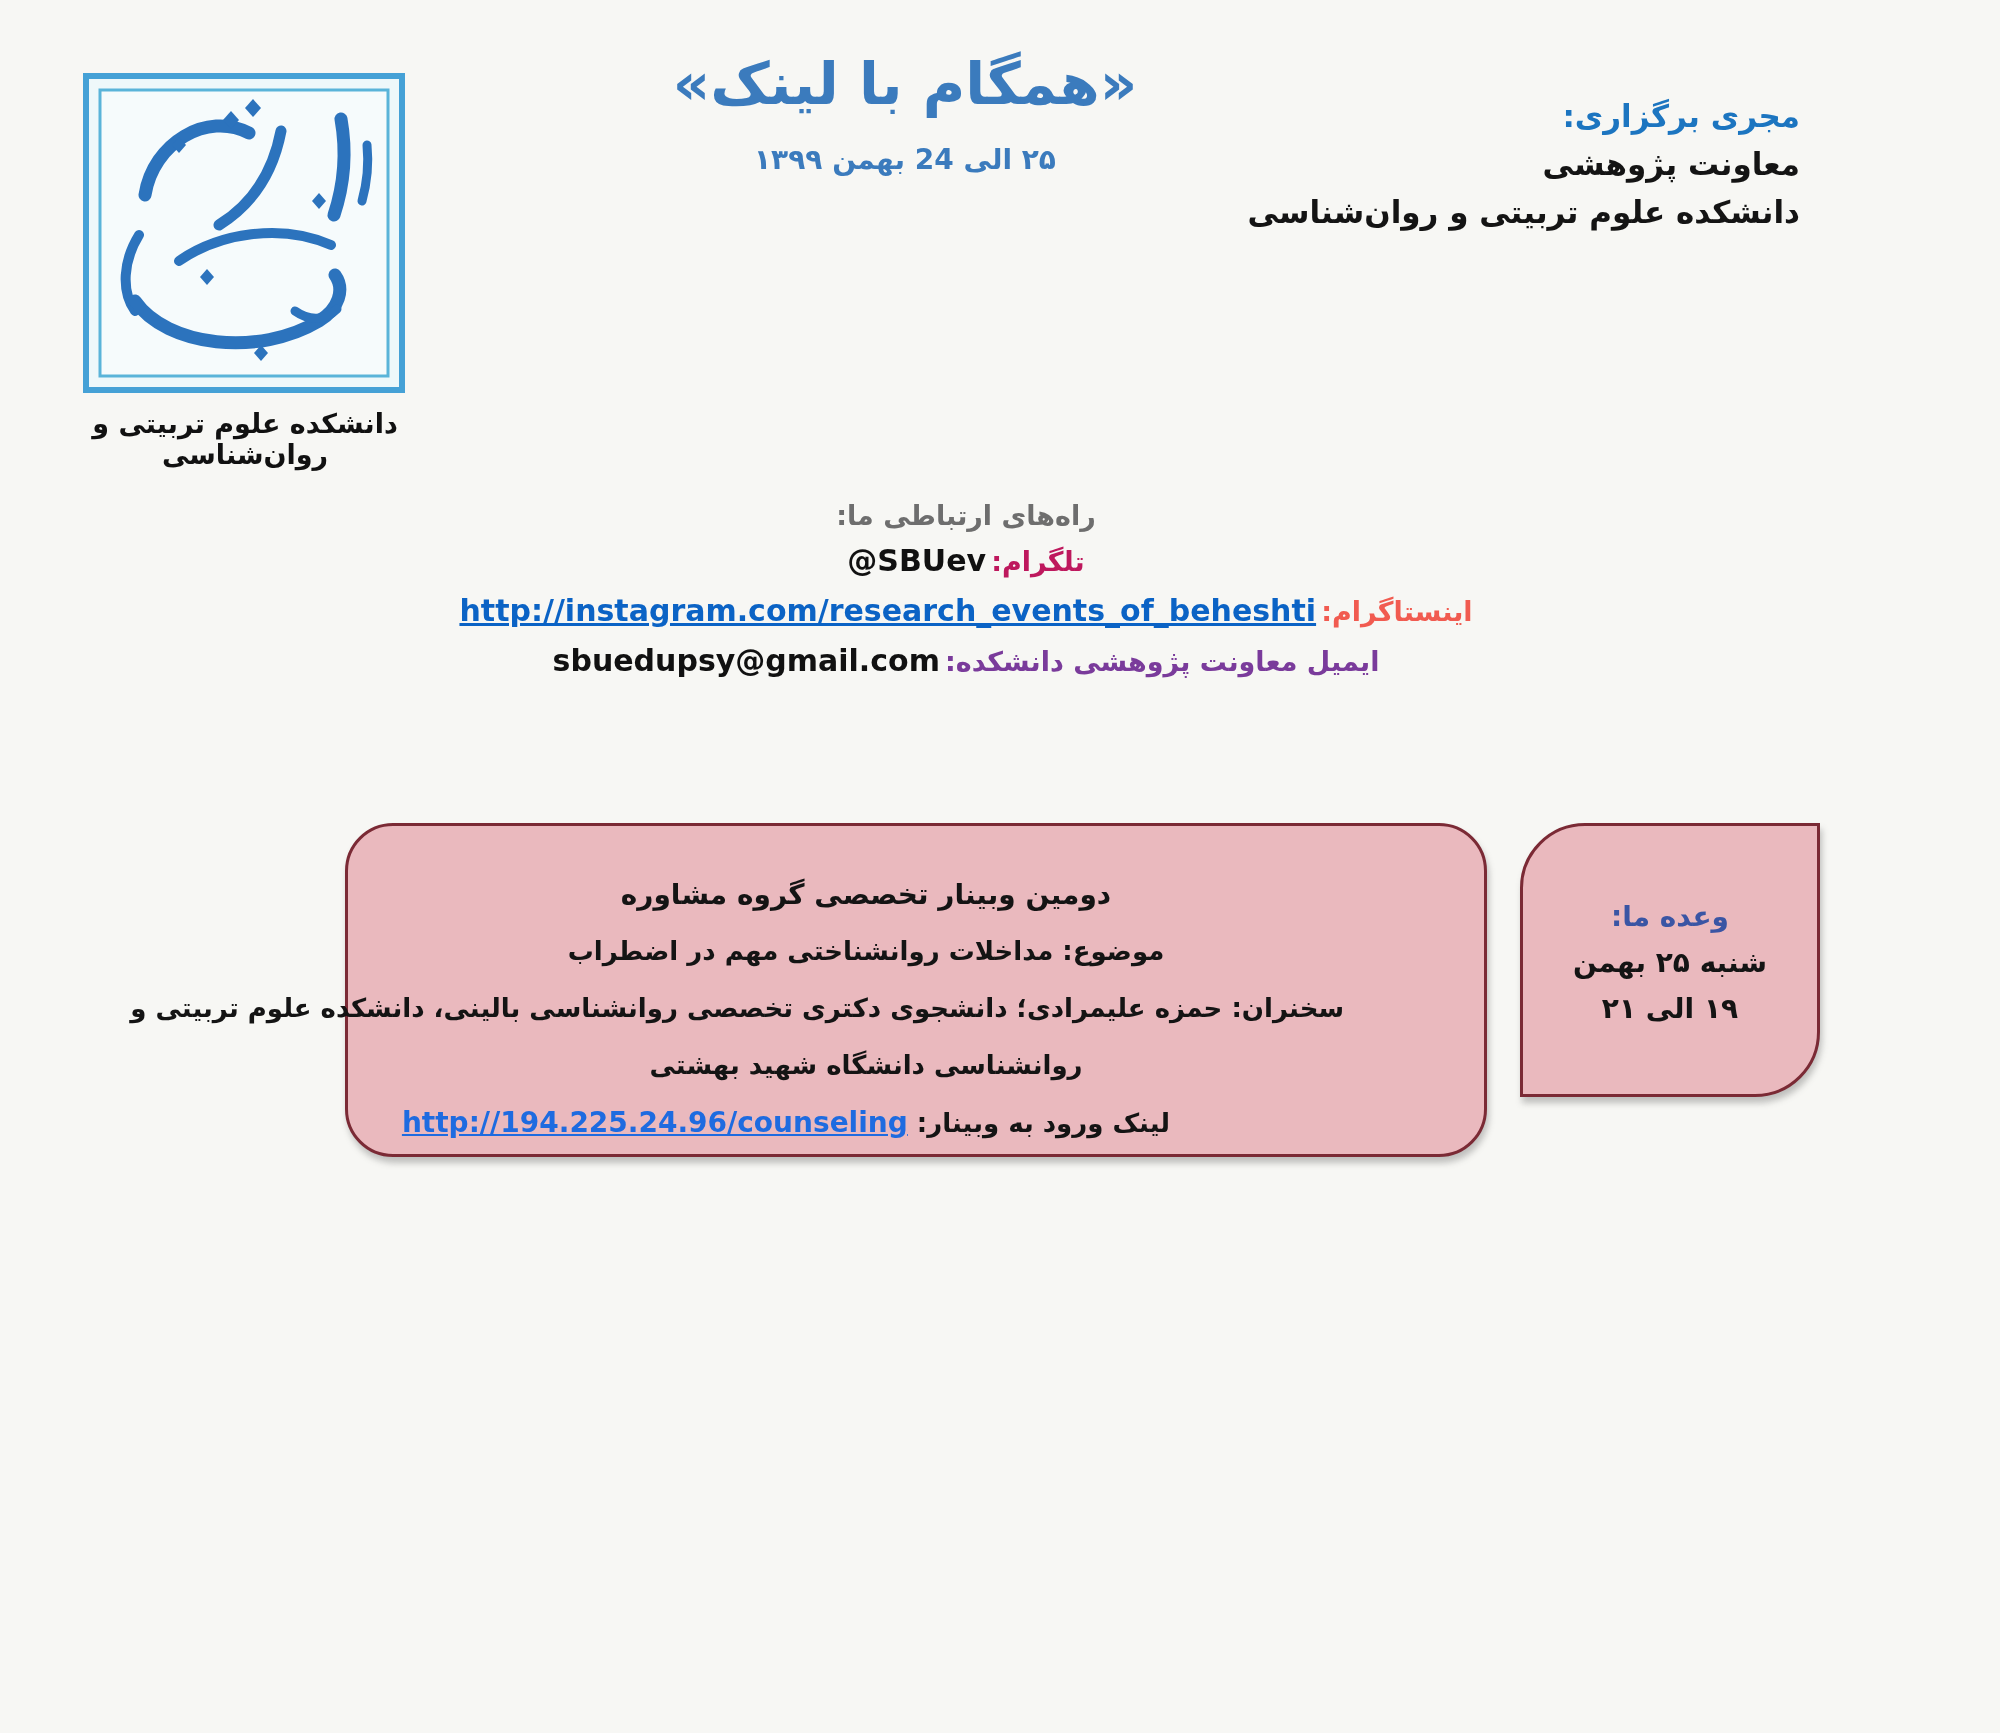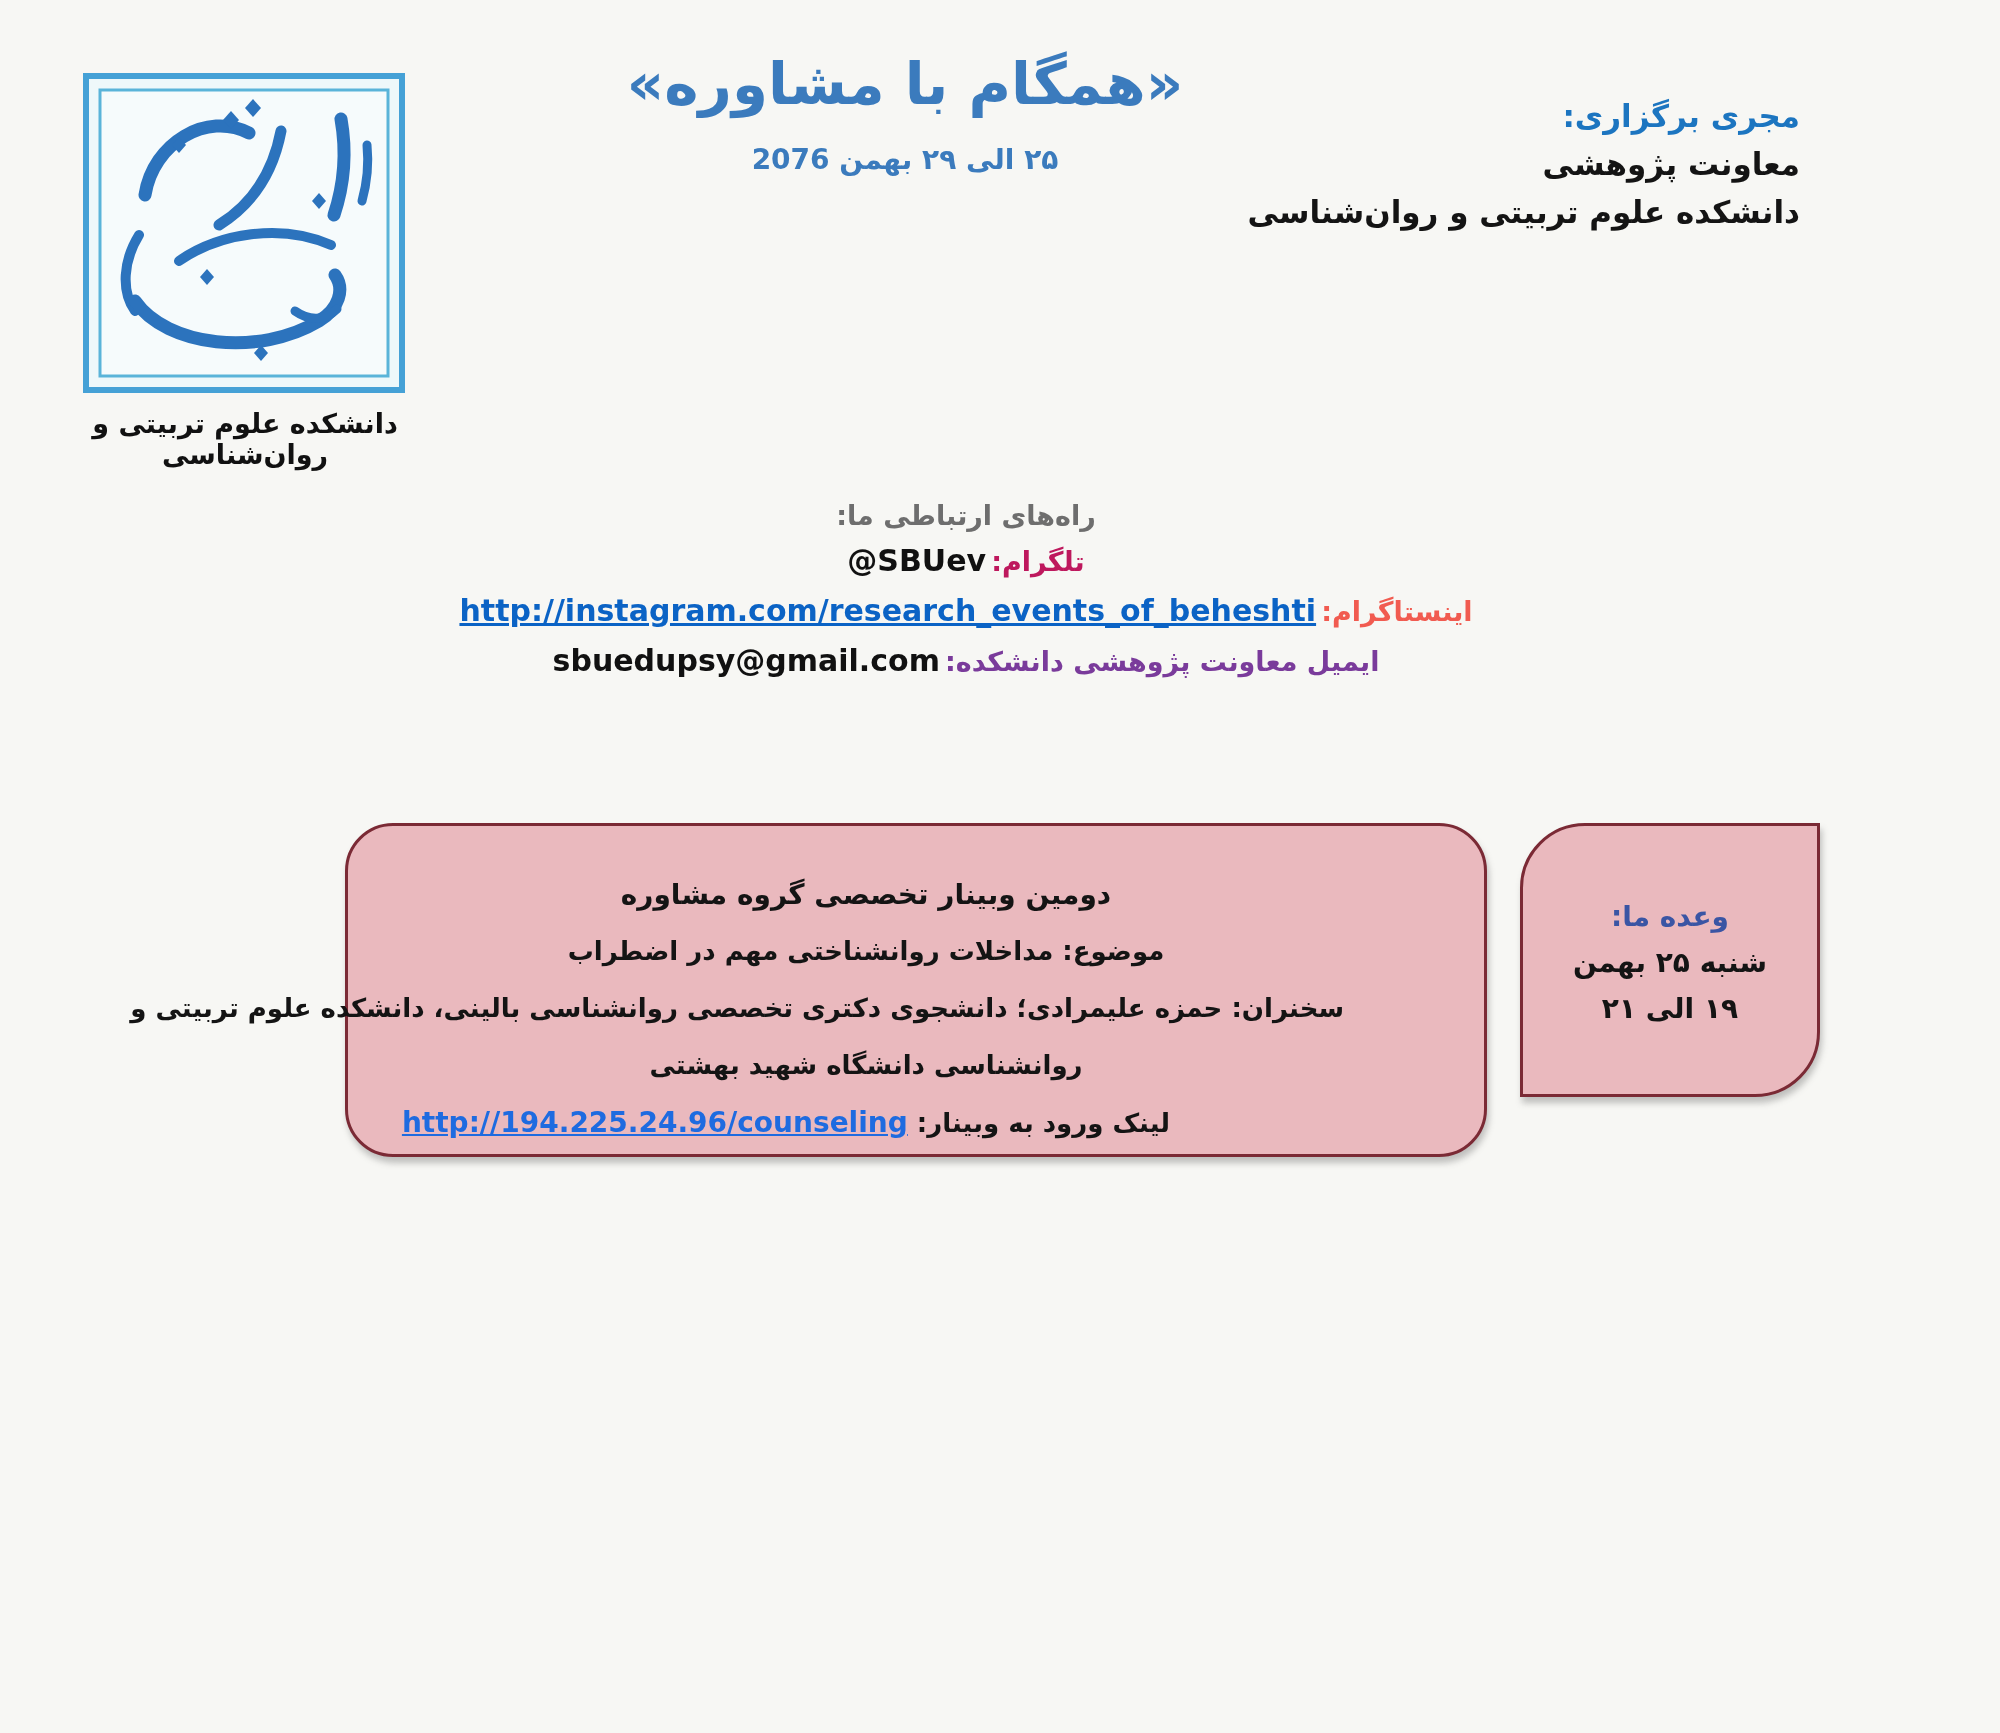--- a/index.html
+++ b/index.html
@@ -77,22 +77,22 @@
         <path d="M96 64 l7 8 -7 8 -7 -8 z"></path>
         <path d="M236 120 l7 8 -7 8 -7 -8 z"></path>
         <path d="M124 196 l7 8 -7 8 -7 -8 z"></path>
         <path d="M178 272 l7 8 -7 8 -7 -8 z"></path>
       </g>
     </svg>
   </div>
   <div class="logo-caption">دانشکده علوم تربیتی و روان‌شناسی</div>
 
   <div class="title-block">
-    <h1 class="main-title">«همگام با مشاوره»</h1>
-    <div class="sub2">۲۵ الی ۲۹ بهمن 2076</div>
+    <h1 class="main-title">«همگام با لینک»</h1>
+    <div class="sub2">۲۵ الی 24 بهمن ۱۳۹۹</div>
   </div>
 
   <div class="organizer">
     <div class="org-label">مجری برگزاری:</div>
     <div>معاونت پژوهشی</div>
     <div>دانشکده علوم تربیتی و روان‌شناسی</div>
   </div>
 
   <div class="contact">
     <div class="line contact-heading">راه‌های ارتباطی ما:</div>

